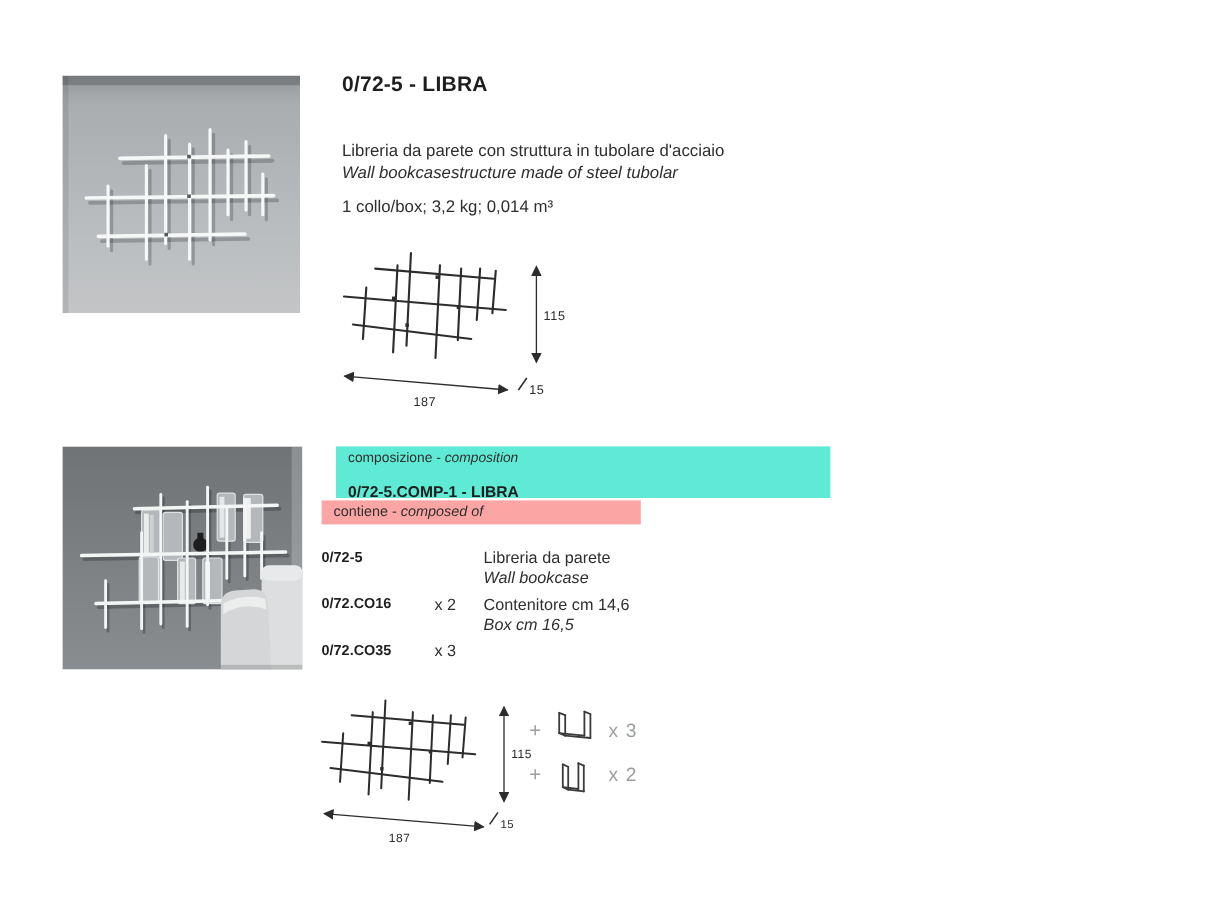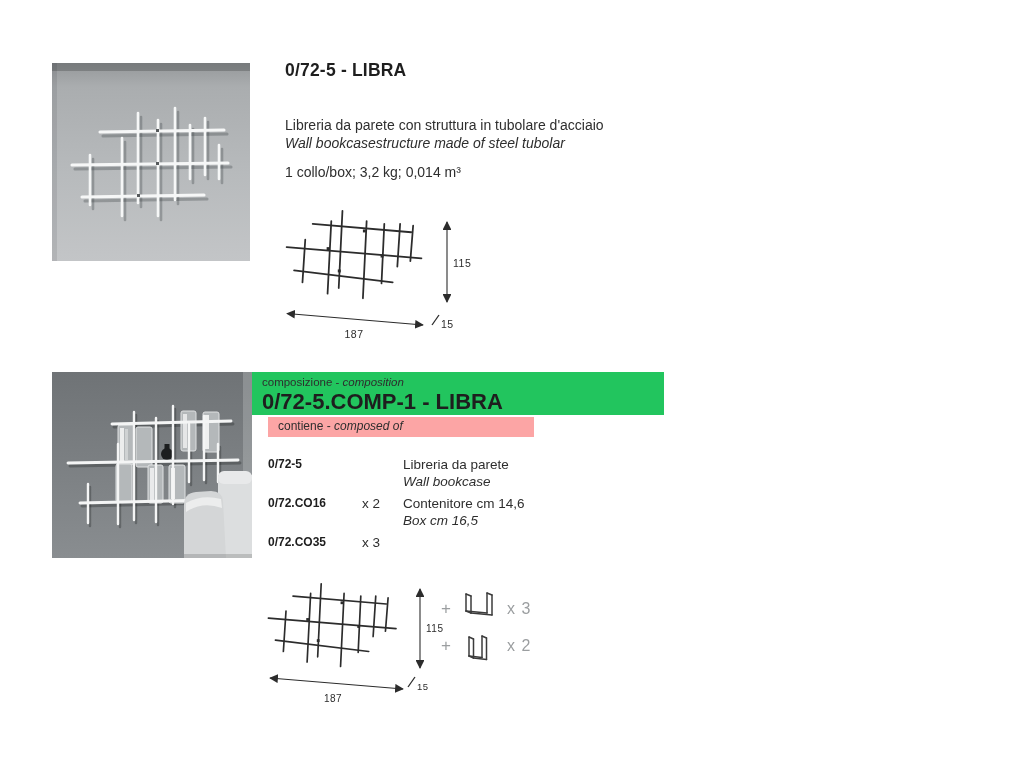--- a/index.html
+++ b/index.html
@@ -8,25 +8,25 @@
   .abs{position:absolute;}
 
   
   .product-text{left:285px;top:60px;width:430px;}
   .product-title{font-size:17.5px;font-weight:bold;color:#1e1e1e;letter-spacing:.2px;margin:0 0 36px 0;}
   .desc-it{font-size:14px;margin:0 0 2px 0;color:#2e2e2e;}
   .desc-en{font-size:14px;font-style:italic;margin:0 0 13px 0;color:#2e2e2e;}
   .packing{font-size:14px;margin:0;color:#2e2e2e;}
 
   
-  .comp-bar{left:252px;top:372px;width:412px;height:43px;background:#22c55e;
+  .comp-bar{left:280px;top:372px;width:412px;height:43px;background:#5eead4;
             padding:4px 0 0 10px;box-sizing:border-box;}
   .comp-bar .line1{font-size:11.5px;color:#2e2e2e;}
   .comp-bar .line1 em{font-style:italic;}
-  .comp-bar .line2{font-size:22px;font-weight:bold;color:#1e1e1e;margin-top:1px;}
+  .comp-bar .line2{font-size:13px;font-weight:bold;color:#1e1e1e;margin-top:14px;}
   .contains-bar{left:268px;top:417px;width:266px;height:20px;background:#fca5a5;
                 font-size:12px;padding:2px 0 0 10px;box-sizing:border-box;color:#2e2e2e;}
   .contains-bar em{font-style:italic;}
 
   
   .components{left:268px;top:457px;width:330px;}
   .comp-row{display:grid;grid-template-columns:94px 41px auto;margin-bottom:5px;}
   .comp-code{font-size:12px;font-weight:bold;color:#1e1e1e;line-height:1.25;}
   .comp-qty{font-size:13.5px;color:#2e2e2e;line-height:1.25;}
   .comp-desc{font-size:13.5px;color:#2e2e2e;line-height:1.25;}

